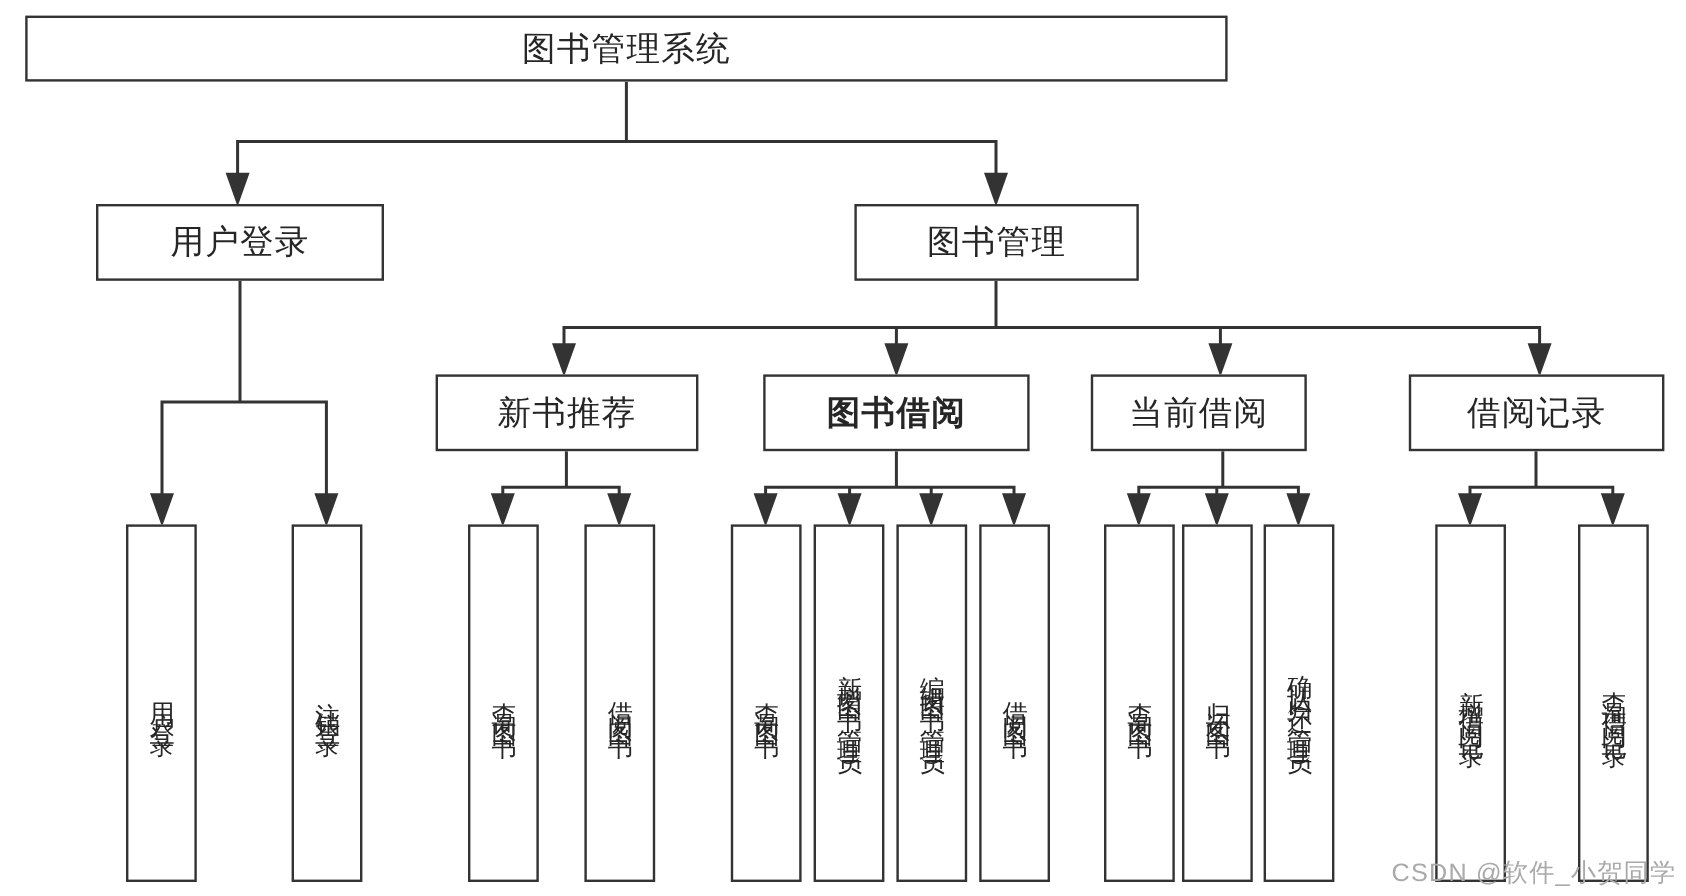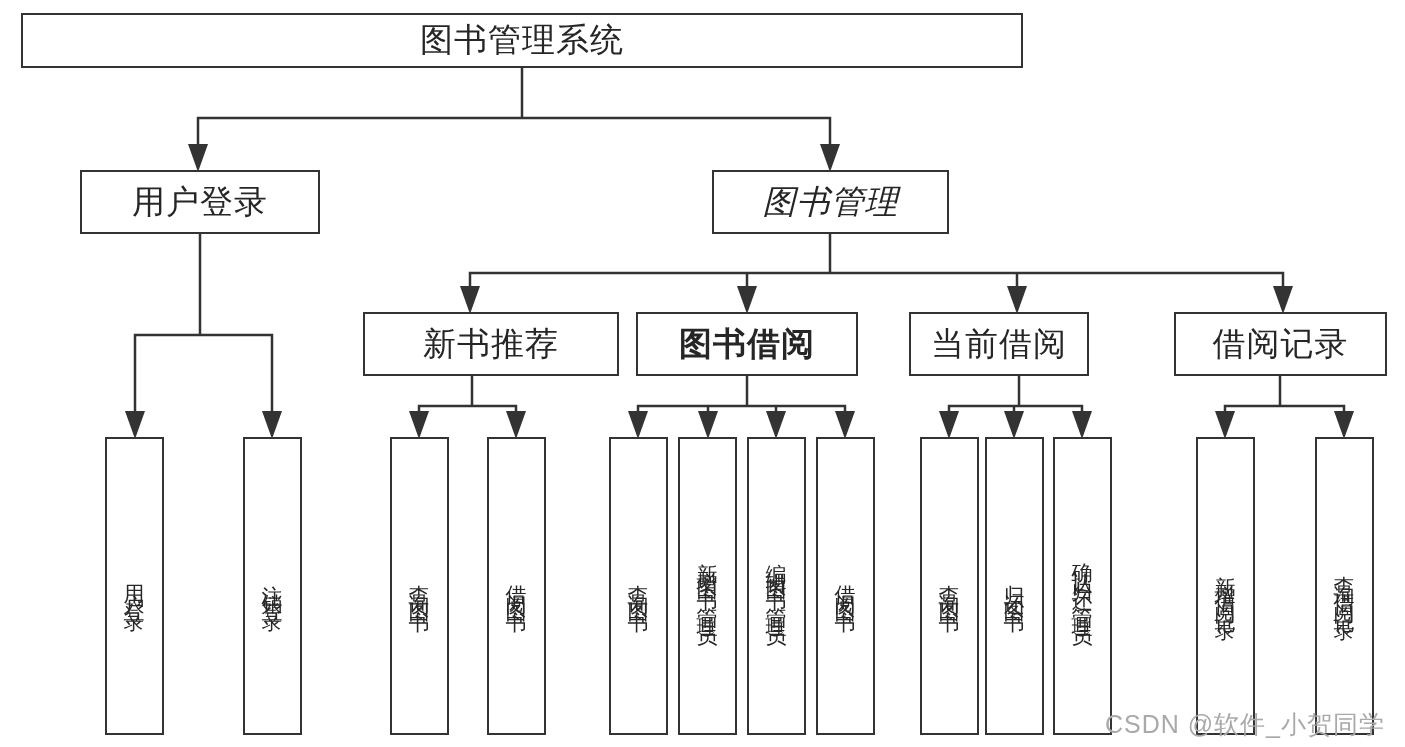--- a/index.html
+++ b/index.html
@@ -14,34 +14,34 @@
     overflow:hidden;font-family:"Liberation Sans",sans-serif;
   }
   svg.connectors{position:absolute;left:0;top:0;z-index:0;}
   svg.connectors path{stroke:var(--line);stroke-width:2.5;fill:none;}
   svg.connectors polygon{fill:var(--line);stroke:none;}
   .node{
     position:absolute;background:var(--bg);border:2.5px solid var(--line);
     box-sizing:border-box;display:flex;align-items:center;justify-content:center;
     color:var(--text);z-index:1;
   }
-  .hnode span{font-size:33px;letter-spacing:1px;white-space:nowrap;}
+  .hnode span{font-size:28px;letter-spacing:1px;white-space:nowrap;}
   .leaf span{
     writing-mode:vertical-rl;text-orientation:mixed;
     font-size:21px;letter-spacing:9px;line-height:1;white-space:nowrap;
   }
   .watermark{
-    position:absolute;right:20px;bottom:6px;z-index:2;
-    font-size:25px;color:var(--wm);letter-spacing:1px;white-space:nowrap;
+    position:absolute;right:8px;bottom:6px;z-index:2;
+    font-size:21px;color:var(--wm);letter-spacing:1px;white-space:nowrap;
   }
   
   #n-root{left:21px;top:13px;width:1002px;height:55px;}
   #n-l2a{left:80px;top:170px;width:240px;height:64px;}
-  #n-l2b{left:712px;top:170px;width:237px;height:64px;font-style:italic;}
-  #n-l3a{left:363px;top:312px;width:256px;height:64px;}
+  #n-l2b{left:712px;top:170px;width:237px;height:64px;}
+  #n-l3a{left:363px;top:312px;width:219px;height:64px;}
   #n-l3b{left:636px;top:312px;width:222px;height:64px;font-weight:bold;}
   #n-l3c{left:909px;top:312px;width:180px;height:64px;}
   #n-l3d{left:1174px;top:312px;width:213px;height:64px;}
   .leaf{top:437px;width:59px;height:298px;}
   #f-a1{left:105px;}  #f-a2{left:243px;}
   #f-b1{left:390px;}  #f-b2{left:487px;}
   #f-c1{left:609px;}  #f-c2{left:678px;} #f-c3{left:747px;} #f-c4{left:816px;}
   #f-d1{left:920px;}  #f-d2{left:985px;} #f-d3{left:1053px;}
   #f-e1{left:1196px;} #f-e2{left:1315px;}
 </style>

